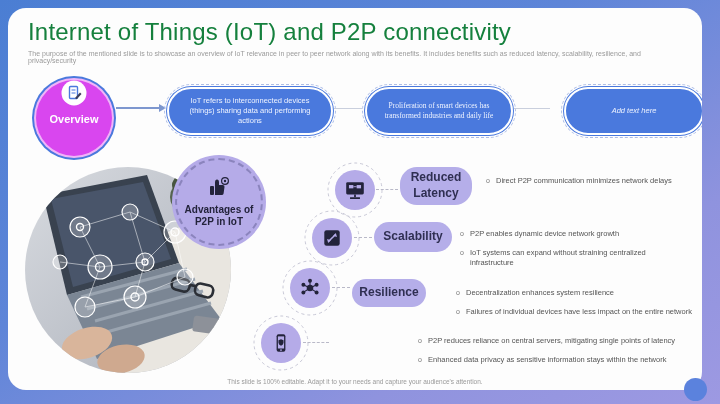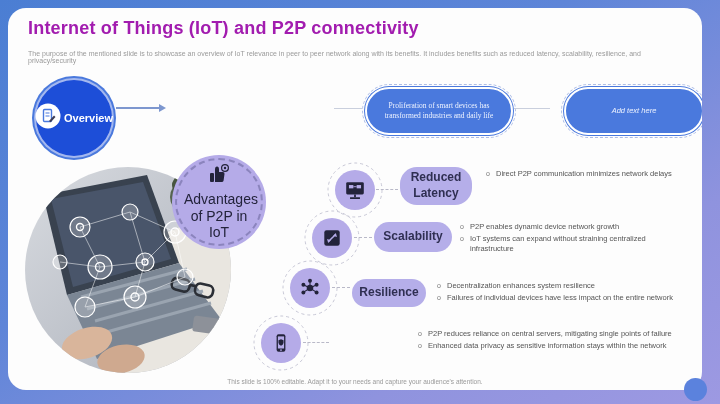--- a/index.html
+++ b/index.html
@@ -7,32 +7,32 @@
     width:720px;height:404px;position:relative;overflow:hidden;
     background:linear-gradient(150deg,#4b7ed3 0%,#5e85d8 40%,#8f93de 75%,#9d99e2 100%);
     font-family:"Liberation Sans",sans-serif;
   }
   .slide{
     position:absolute;left:8px;top:8px;width:694px;height:382px;
     background:#fdfdfd;border-radius:18px;overflow:hidden;
   }
   .title{
     position:absolute;left:20px;top:10px;width:620px;
-    font-size:18px;font-weight:bold;color:#a21caf;letter-spacing:.2px;
+    font-size:24px;font-weight:normal;color:#15803d;letter-spacing:.2px;
   }
   .subtitle{
     position:absolute;left:20px;top:42px;width:640px;
     font-size:7px;color:#9a9a9a;
   }
   
   .ov-circle{
     position:absolute;left:26px;top:70px;width:76px;height:76px;border-radius:50%;
-    background:#1d4ed8;border:2px solid rgba(255,255,255,.6);
+    background:#d946ef;border:2px solid rgba(255,255,255,.6);
     box-shadow:0 0 0 2px #4a79dd;
-    display:flex;flex-direction:row;align-items:center;justify-content:center;gap:3px;
+    display:flex;flex-direction:column;align-items:center;justify-content:flex-start;gap:3px;
   }
   .ov-label{font-size:11px;font-weight:bold;color:#fff;}
   .flow-arrow{position:absolute;left:108px;top:99px;width:44px;height:2px;background:#7d97cf;}
   .flow-arrow:after{
     content:"";position:absolute;right:-6px;top:-3.5px;border-left:7px solid #7d97cf;
     border-top:4.5px solid transparent;border-bottom:4.5px solid transparent;
   }
   .pill-wrap{
     position:absolute;border:1px dashed #aebde6;border-radius:30px;padding:2px;
   }
@@ -50,35 +50,35 @@
   .pc2{left:506px;top:100px;width:36px;}
   
   .photo{position:absolute;left:17px;top:159px;width:206px;height:206px;}
   
   .adv-circle{
     position:absolute;left:167px;top:150px;width:84px;height:84px;border-radius:50%;
     background:#b5abe8;border:2px dashed rgba(60,60,110,.35);box-shadow:0 0 0 3px #b5abe8;
     display:flex;flex-direction:column;align-items:center;justify-content:center;gap:2px;z-index:4;
     text-align:center;
   }
-  .adv-label{font-size:14px;font-weight:normal;color:#23233b;line-height:1.2;width:70px;}
+  .adv-label{font-size:10px;font-weight:bold;color:#23233b;line-height:1.2;width:70px;}
   
   .dash-overlay{position:absolute;left:0;top:0;width:694px;height:382px;pointer-events:none;}
   .row-icon{
     position:absolute;width:40px;height:40px;border-radius:50%;background:#b5abe8;
     display:flex;align-items:center;justify-content:center;z-index:3;
   }
   .row-capsule{
     position:absolute;border-radius:17px;background:#b5aee9;
     display:flex;align-items:center;justify-content:center;text-align:center;
     font-size:12px;font-weight:bold;color:#2f2f52;line-height:1.3;padding:2px 6px;box-sizing:border-box;
   }
   .row-conn{position:absolute;height:0;border-top:1px dashed #b9b9c8;}
   .bullets{position:absolute;display:flex;flex-direction:column;gap:2px;}
-  .bullet{display:flex;font-size:7.5px;color:#555;line-height:1.3;}
+  .bullet{display:flex;font-size:7.5px;color:#555;line-height:1.3;margin-top:7px;}
   .bullet:before{content:"o";flex:0 0 10px;color:#777;font-size:7px;}
   .footer{
     position:absolute;left:0;bottom:5px;width:100%;text-align:center;
     font-size:6.5px;color:#999;
   }
   .corner-dot{
     position:absolute;left:684px;top:378px;width:23px;height:23px;border-radius:50%;
     background:#5b82dd;z-index:6;
   }
 </style>
@@ -98,20 +98,23 @@
         <line x1="10.5" y1="10" x2="14.5" y2="10" stroke="#4a79dd" stroke-width="1.1"></line>
         <line x1="10.5" y1="13" x2="14.5" y2="13" stroke="#4a79dd" stroke-width="1.1"></line>
         <path d="M14 18 L19 12.5 L20.5 14 L15.7 19.3 Z" fill="#3c3c55"></path>
       </svg>
     </span>
     <span class="ov-label">Overview</span>
   </div>
 
   <div class="flow-arrow"></div>
 
+  <div class="pill-wrap pw1">
+    <div class="pill">IoT refers to interconnected devices (things) sharing data and performing actions</div>
+  </div>
   <div class="pill-conn pc1"></div>
   <div class="pill-wrap pw2">
     <div class="pill">Proliferation of smart devices has transformed industries and daily life</div>
   </div>
   <div class="pill-conn pc2"></div>
   <div class="pill-wrap pw3">
     <div class="pill">Add text here</div>
   </div>
 
   <div class="photo">
@@ -247,35 +250,35 @@
       <circle cx="10" cy="10" r="3" fill="#23233b"></circle>
       <circle cx="10" cy="3.5" r="1.8" fill="#23233b"></circle>
         <circle cx="16" cy="7" r="1.8" fill="#23233b"></circle>
       <circle cx="16" cy="14" r="1.8" fill="#23233b"></circle>
         <circle cx="4" cy="14" r="1.8" fill="#23233b"></circle>
       <circle cx="4" cy="7" r="1.8" fill="#23233b"></circle>
     </svg>
   </div>
   <div class="row-conn" style="left:324px;top:279px;width:18px;"></div>
   <div class="row-capsule" style="left:344px;top:271px;width:74px;height:28px;">Resilience</div>
-  <div class="bullets" style="left:429px;top:273px;width:256px;">
+  <div class="bullets" style="left:448px;top:273px;width:256px;">
     <div class="bullet">Decentralization enhances system resilience</div>
     <div class="bullet">Failures of individual devices have less impact on the entire network</div>
   </div>
 
   <div class="row-icon" style="left:253px;top:315px;">
     <svg width="22" height="22" viewBox="0 0 20 20">
       <rect x="6" y="2" width="8" height="16" rx="1.8" fill="#23233b"></rect>
       <rect x="7.2" y="4" width="5.6" height="11" fill="#b5abe8"></rect>
       <path d="M10 6.5 L12.3 7.5 L12.3 9.8 Q12.3 11.6 10 12.6 Q7.7 11.6 7.7 9.8 L7.7 7.5 Z" fill="#23233b"></path>
       <circle cx="10" cy="16.4" r="0.8" fill="#b5abe8"></circle>
     </svg>
   </div>
   <div class="row-conn" style="left:295px;top:334px;width:26px;"></div>
   <div class="bullets" style="left:410px;top:321px;width:272px;">
-    <div class="bullet">P2P reduces reliance on central servers, mitigating single points of failure</div>
+    <div class="bullet">P2P reduces reliance on central servers, mitigating single points of latency</div>
     <div class="bullet">Enhanced data privacy as sensitive information stays within the network</div>
   </div>
 
   <div class="footer">This slide is 100% editable. Adapt it to your needs and capture your audience's attention.</div>
 </div>
 
 <div class="corner-dot"></div>
 
 </body></html>

